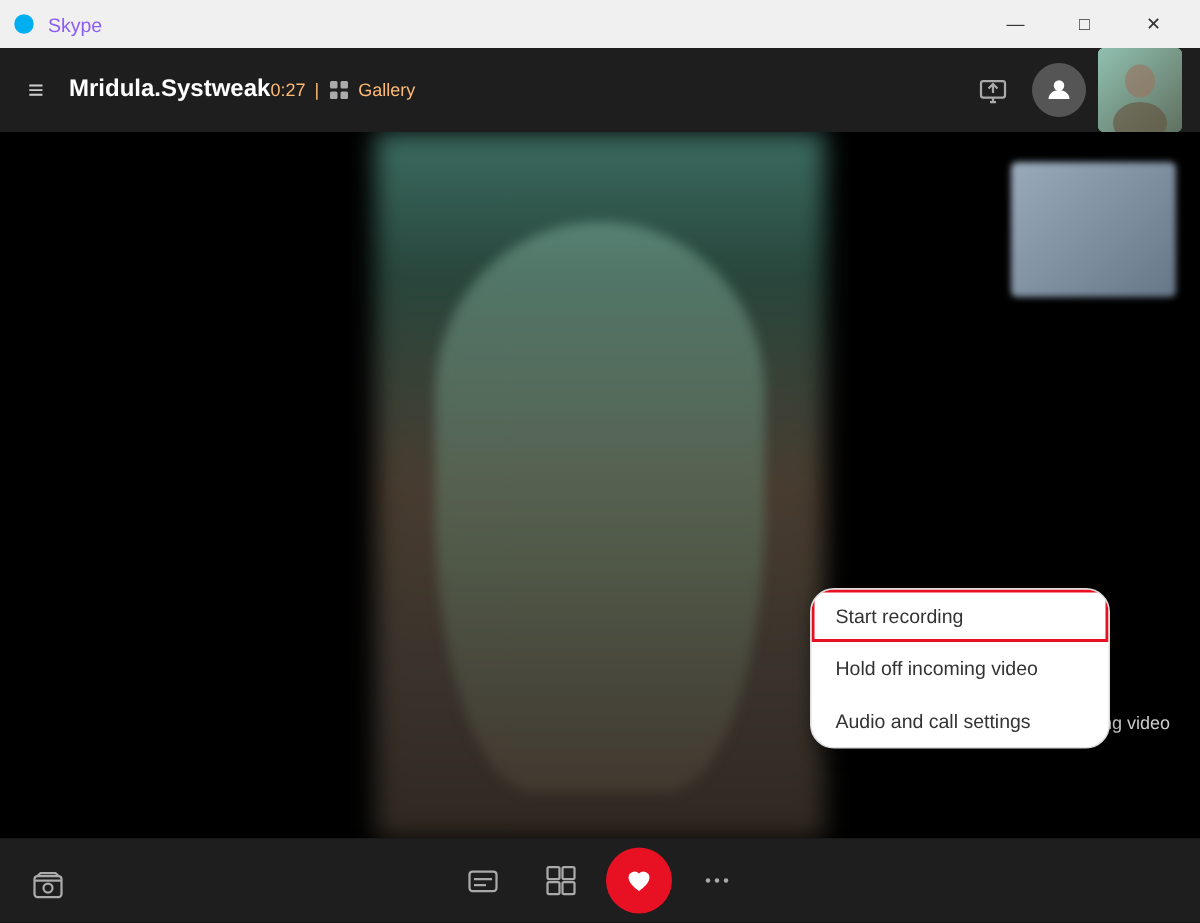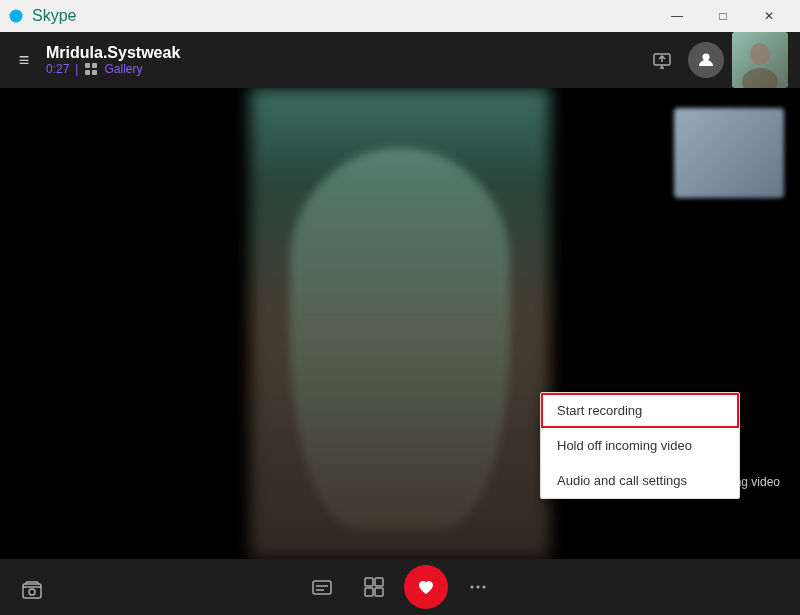--- a/index.html
+++ b/index.html
@@ -26,22 +26,22 @@
     .title-bar-left {
       display: flex;
       align-items: center;
       gap: 8px;
     }
     .title-bar-icon {
       width: 16px;
       height: 16px;
     }
     .title-bar-title {
-      font-size: 16px;
-      color: #0f766e;
+      font-size: 13px;
+      color: #8b5cf6;
     }
     .title-bar-controls {
       display: flex;
       align-items: center;
       gap: 0;
     }
     .title-btn {
       width: 46px;
       height: 32px;
       border: none;
@@ -80,33 +80,33 @@
     }
     .hamburger {
       color: #ccc;
       font-size: 18px;
       cursor: pointer;
       width: 24px;
       text-align: center;
     }
     .header-info {
       display: flex;
-      flex-direction: column;
+      flex-direction: row;
     }
     .header-name {
       font-size: 16px;
       font-weight: 600;
       color: #fff;
     }
     .header-meta {
       display: flex;
       align-items: center;
       gap: 6px;
       font-size: 12px;
-      color: #8b5cf6;
+      color: #fdba74;
     }
     .header-right {
       display: flex;
       align-items: center;
       gap: 8px;
     }
     .header-btn {
       width: 36px;
       height: 36px;
       border-radius: 50%;
@@ -224,21 +224,21 @@
       justify-content: center;
     }
 
     
     .context-menu {
       position: absolute;
       right: 60px;
       bottom: 60px;
       background: #fff;
       border: 1px solid #ddd;
-      border-radius: 2px;
+      border-radius: 16px;
       box-shadow: 0 4px 12px rgba(0,0,0,0.3);
       z-index: 1000;
       min-width: 200px;
       overflow: hidden;
     }
     .context-menu-item {
       padding: 10px 16px;
       font-size: 13px;
       color: #333;
       cursor: pointer;

